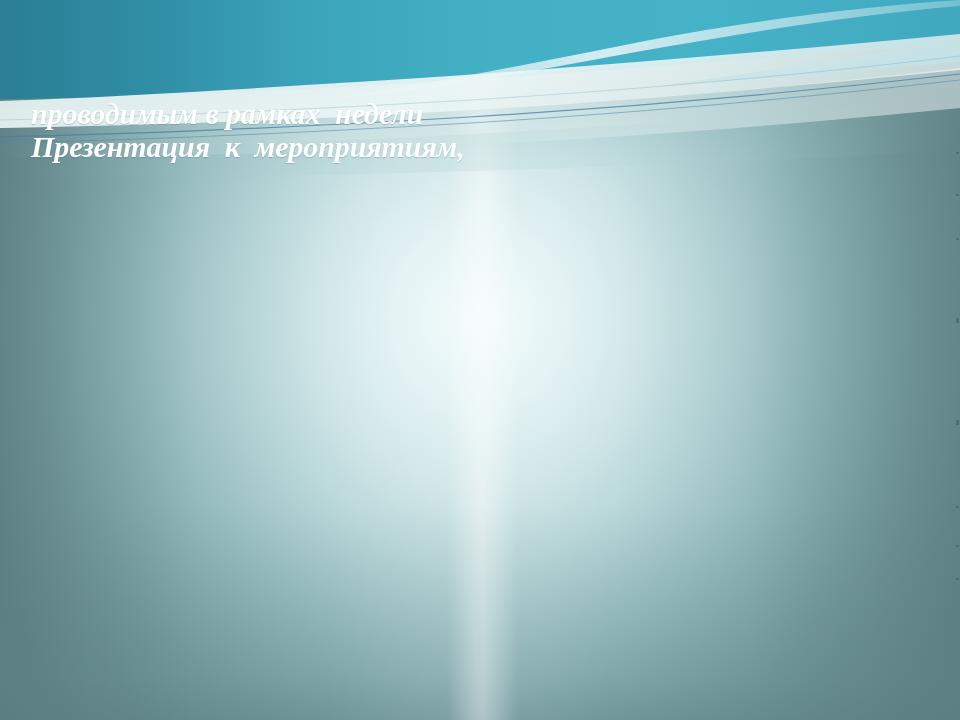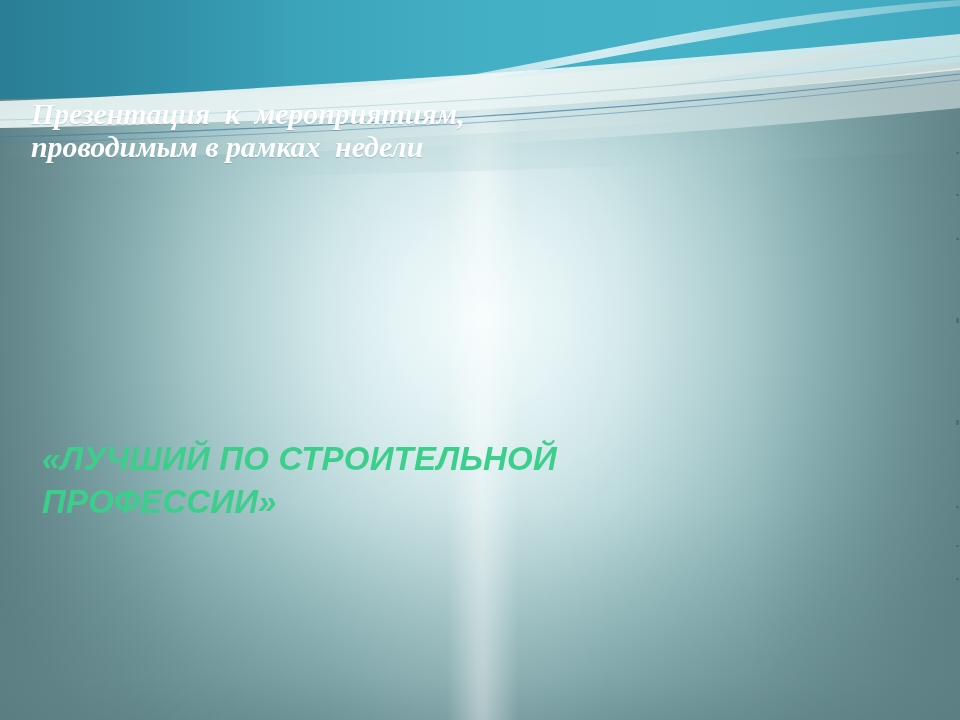--- a/index.html
+++ b/index.html
@@ -205,28 +205,24 @@
       <path d="M0,137 C140,134 300,127 470,117 C650,106 820,90 960,74" fill="none" stroke="#3f7fa8" stroke-width="1.2" opacity="0.75"></path>
       <path d="M0,143 C140,140 300,133 470,123 C650,112 820,96 960,80" fill="none" stroke="#4a86ad" stroke-width="1" opacity="0.55"></path>
       <path d="M0,120 C140,117 300,110 470,100 C650,89 820,73 960,56" fill="none" stroke="#5a96b8" stroke-width="0.8" opacity="0.35"></path>
 
       <path d="M0,150 C200,147 430,138 640,124 C790,114 880,104 960,94
                L960,150 C800,160 520,172 260,176 C160,178 70,178 0,178 Z" fill="url(#fadeOut)" opacity="0.40"></path>
     </svg>
   </div>
 
   <div class="title-block">
+    <div class="title-line">проводимым в рамках  недели</div>
     <div class="title-line">Презентация  к  мероприятиям,</div>
-    <div class="title-line">проводимым в рамках  недели</div>
   </div>
 
-  <div class="subtitle-block">
-    <div class="subtitle-line">«ЛУЧШИЙ ПО СТРОИТЕЛЬНОЙ</div>
-    <div class="subtitle-line">ПРОФЕССИИ»</div>
-  </div>
 
   <div class="edge-artifacts">
     <div class="edge-tick" style="top:152px"></div>
     <div class="edge-tick" style="top:194px"></div>
     <div class="edge-tick" style="top:238px"></div>
     <div class="edge-tick" style="top:318px;height:5px"></div>
     <div class="edge-tick" style="top:420px;height:5px"></div>
     <div class="edge-tick" style="top:506px"></div>
     <div class="edge-tick" style="top:545px"></div>
     <div class="edge-tick" style="top:578px"></div>

